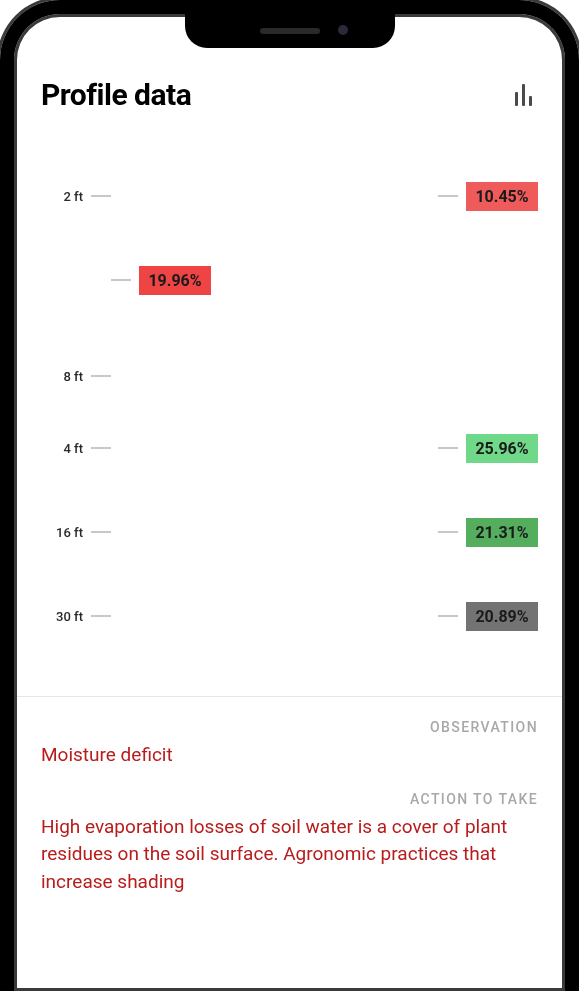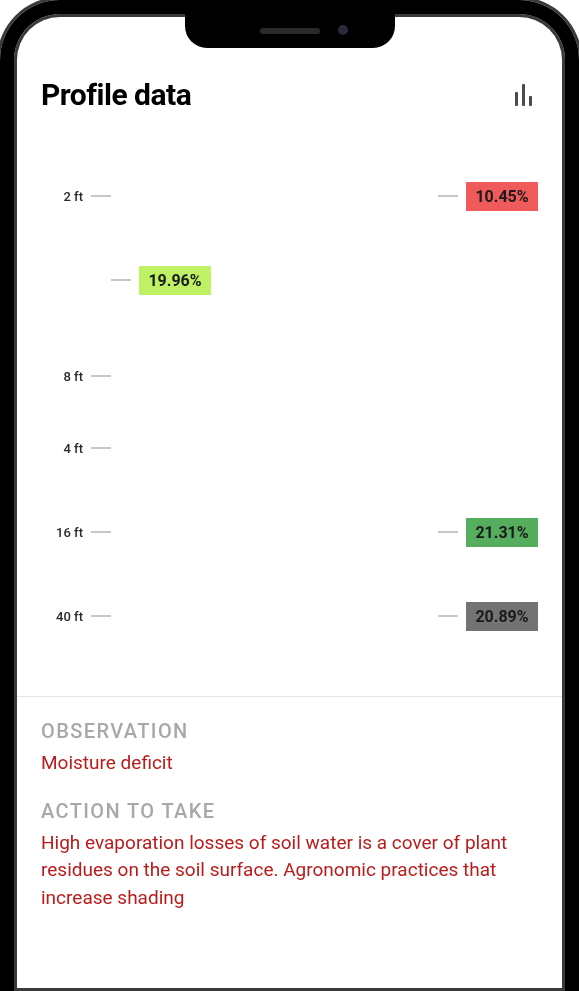--- a/index.html
+++ b/index.html
@@ -173,25 +173,26 @@
     opacity: 0.55;
   }
 
   .divider {
     height: 1px;
     background: #e6e6e6;
     margin: 18px -24px 22px -24px;
   }
 
   .section-label {
-    font-size: 20px;
+    font-size: 14px;
     font-weight: 500;
     letter-spacing: 1.4px;
     color: #a8a8a8;
     margin-bottom: 6px;
+    text-align: right;
   }
   .section-body {
     font-size: 19px;
     color: #b91c1c;
     line-height: 1.45;
     margin-bottom: 22px;
   }
 </style>
 </head>
 <body>
@@ -511,48 +512,52 @@
       <span class="tick"></span>
     </div>
     <div class="pct-col">
       <span class="tick"></span>
       <span class="pct-badge" style="background:#ef5a5a">10.45%</span>
     </div>
         </div>
         <div class="layer" style="top: 127px;">
     <div class="pct-col">
       <span class="tick"></span>
-      <span class="pct-badge" style="background:#bef264">19.96%</span>
+      <span class="pct-badge" style="background:#ef4444">19.96%</span>
     </div>
         </div>
         <div class="layer" style="top: 223px;">
     <div class="depth-col">
       <span class="depth-label">8 ft</span>
       <span class="tick"></span>
     </div>
         </div>
         <div class="layer" style="top: 295px;">
     <div class="depth-col">
       <span class="depth-label">4 ft</span>
       <span class="tick"></span>
     </div>
+    <div class="pct-col">
+      <span class="tick"></span>
+      <span class="pct-badge" style="background:#6fd889">25.96%</span>
+    </div>
         </div>
         <div class="layer" style="top: 379px;">
     <div class="depth-col">
       <span class="depth-label">16 ft</span>
       <span class="tick"></span>
     </div>
     <div class="pct-col">
       <span class="tick"></span>
       <span class="pct-badge" style="background:#55ad5e">21.31%</span>
     </div>
         </div>
         <div class="layer" style="top: 463px;">
     <div class="depth-col">
-      <span class="depth-label">40 ft</span>
+      <span class="depth-label">30 ft</span>
       <span class="tick"></span>
     </div>
     <div class="pct-col">
       <span class="tick"></span>
       <span class="pct-badge" style="background:#737373">20.89%</span>
     </div>
         </div>
       </div>
   </div>
 

